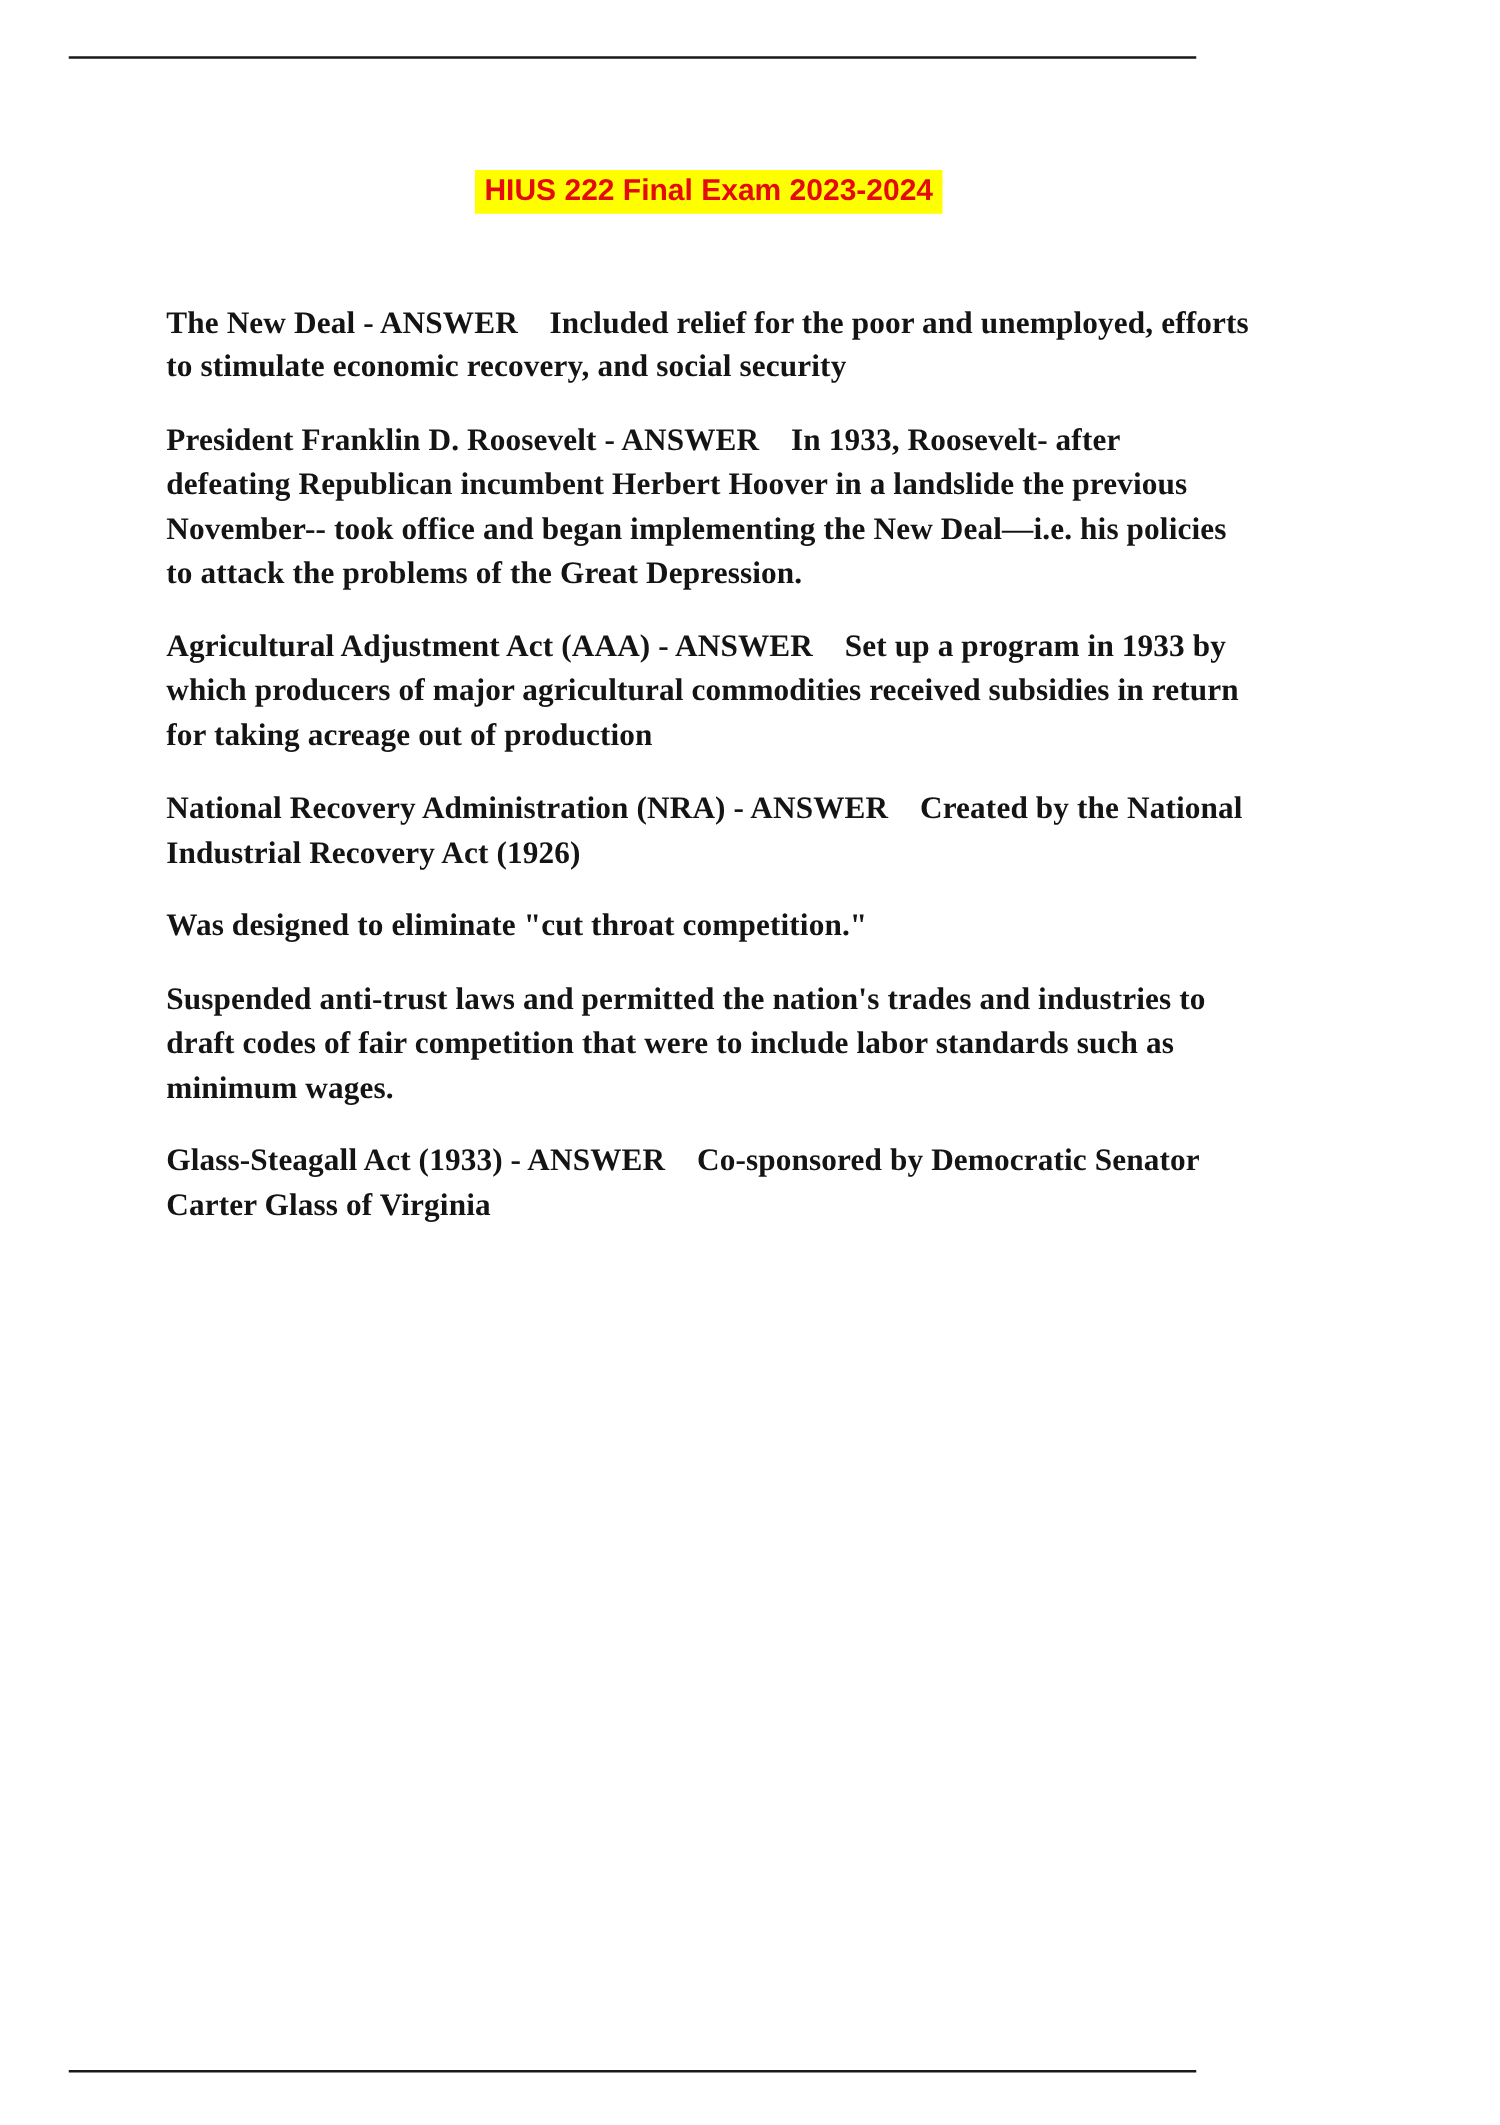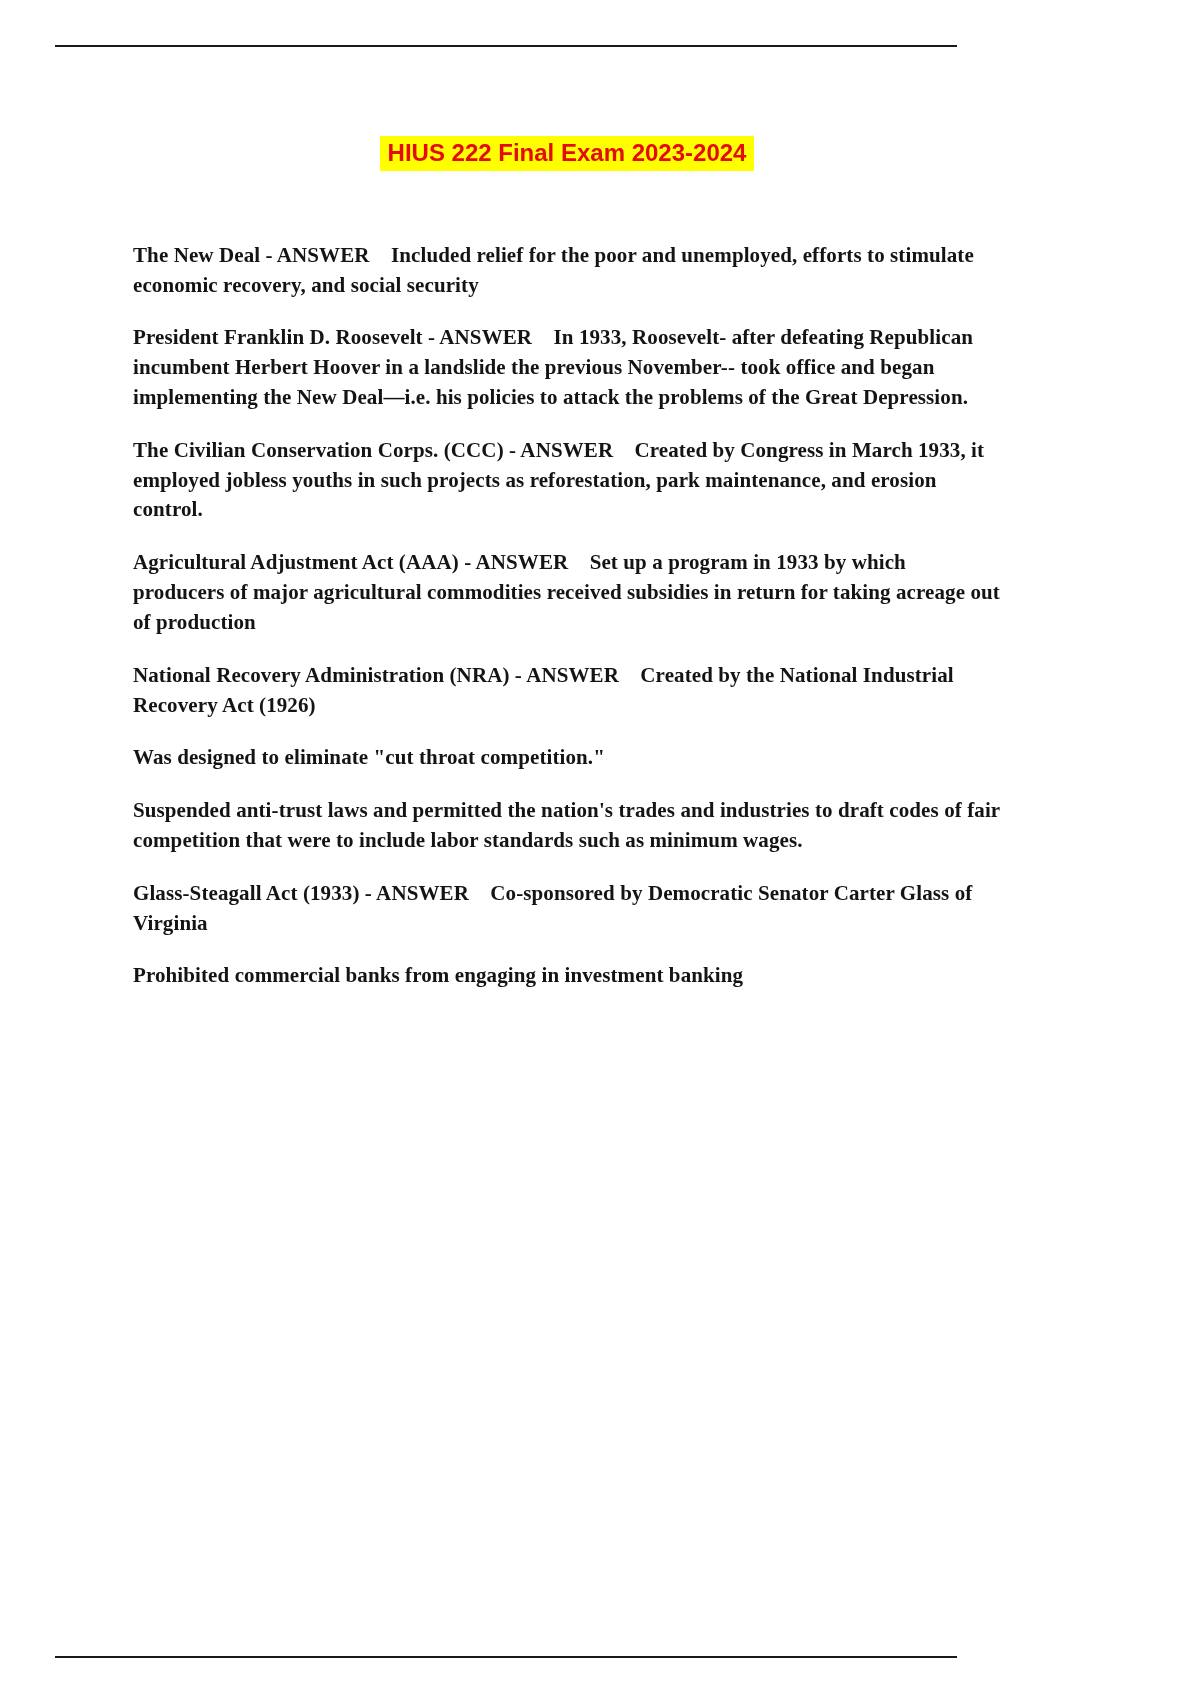--- a/index.html
+++ b/index.html
@@ -44,21 +44,21 @@
     background: #ffff00;
     color: #e30b0b;
     font-family: "Liberation Sans", sans-serif;
     font-weight: bold;
     font-size: 24px;
     line-height: 1.2;
     padding: 3px 8px;
   }
 
   .doc-body p {
-    font-size: 21px;
+    font-size: 25px;
     font-weight: bold;
     line-height: 1.42;
     margin: 0 0 23px 0;
     white-space: pre-wrap;
     letter-spacing: 0.1px;
   }
 </style>
 </head>
 <body>
 
@@ -68,26 +68,24 @@
 
   <div class="content">
 
     <div class="title-wrap">
       <span class="doc-title">HIUS 222 Final Exam 2023-2024</span>
     </div>
 
     <div class="doc-body">
       <p>The New Deal - ANSWER    Included relief for the poor and unemployed, efforts to stimulate economic recovery, and social security</p>
       <p>President Franklin D. Roosevelt - ANSWER    In 1933, Roosevelt- after defeating Republican incumbent Herbert Hoover in a landslide the previous November-- took office and began implementing the New Deal—i.e. his policies to attack the problems of the Great Depression.</p>
-      <p>The Civilian Conservation Corps. (CCC) - ANSWER    Created by Congress in March 1933, it employed jobless youths in such projects as reforestation, park maintenance, and erosion control.</p>
       <p>Agricultural Adjustment Act (AAA) - ANSWER    Set up a program in 1933 by which producers of major agricultural commodities received subsidies in return for taking acreage out of production</p>
       <p>National Recovery Administration (NRA) - ANSWER    Created by the National Industrial Recovery Act (1926)</p>
       <p>Was designed to eliminate "cut throat competition."</p>
       <p>Suspended anti-trust laws and permitted the nation's trades and industries to draft codes of fair competition that were to include labor standards such as minimum wages.</p>
       <p>Glass-Steagall Act (1933) - ANSWER    Co-sponsored by Democratic Senator Carter Glass of Virginia</p>
-      <p>Prohibited commercial banks from engaging in investment banking</p>
     </div>
 
   </div>
 
   <div class="rule rule-bottom"></div>
 
 </div>
 
 </body></html>

